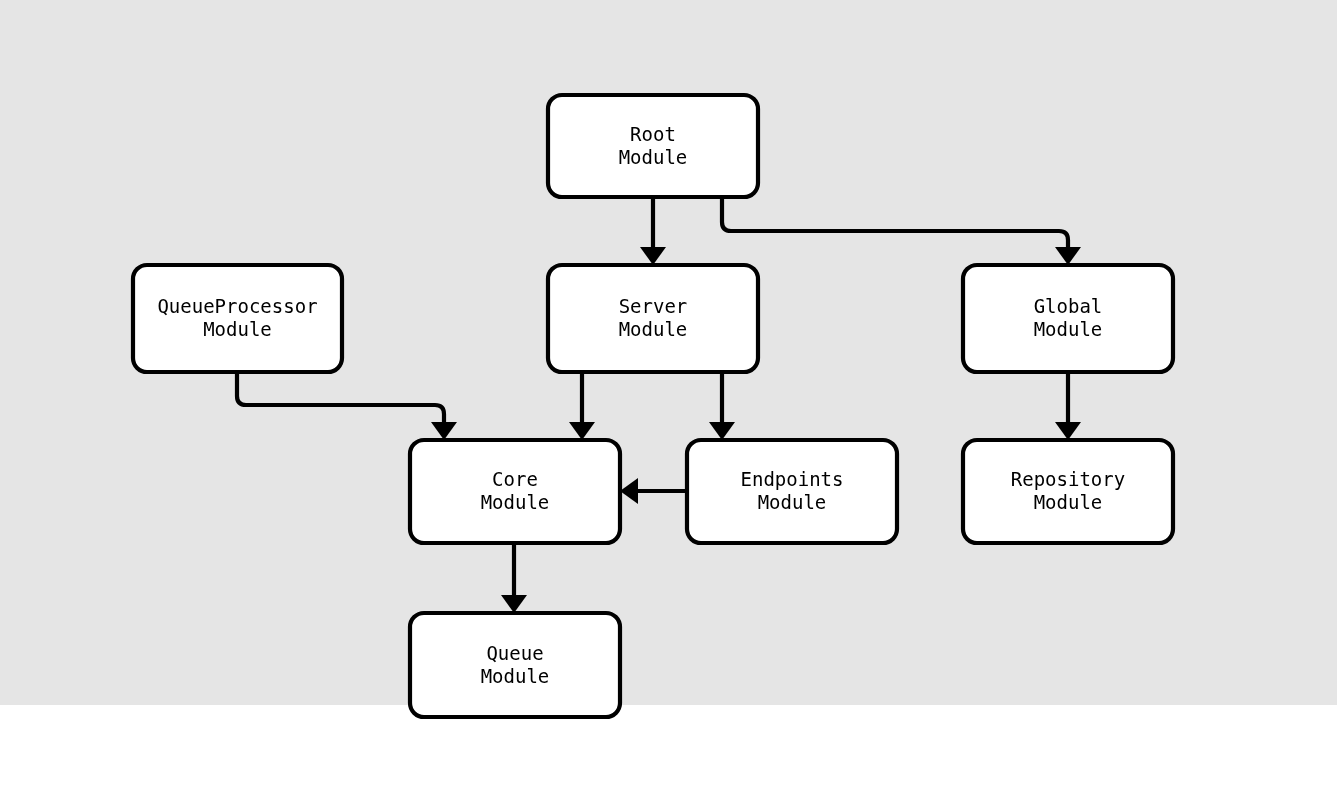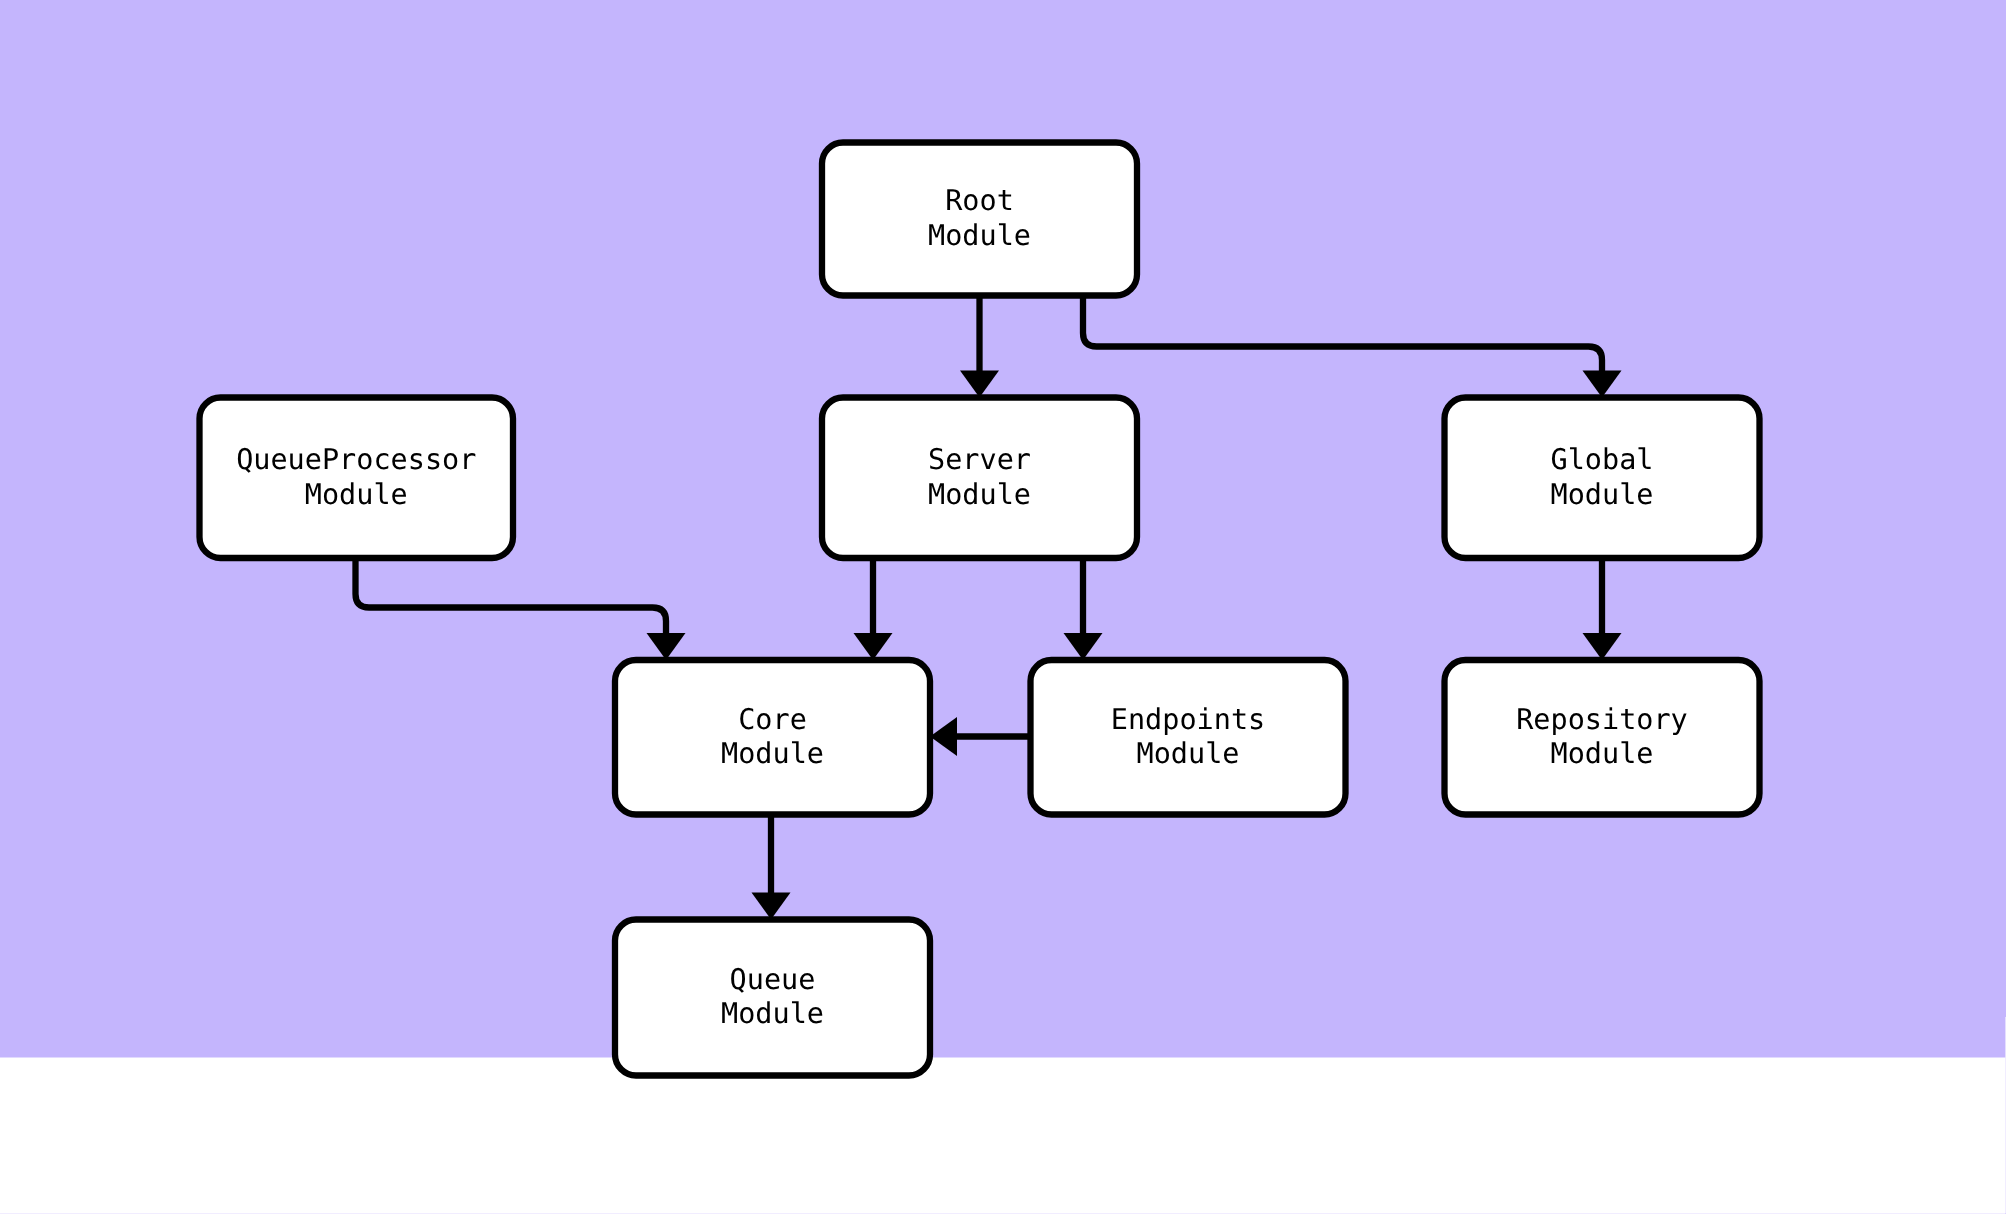--- a/index.html
+++ b/index.html
@@ -10,21 +10,21 @@
   body {
     width: 1337px;
     height: 809px;
     font-family: "DejaVu Sans Mono", "Liberation Mono", monospace;
     overflow: hidden;
   }
   #diagram-root {
     position: relative;
     width: 1337px;
     height: 705px;
-    background: #c4b5fd;
+    background: #e5e5e5;
   }
   svg#graph {
     display: block;
     width: 1337px;
     height: 809px;
   }
   .node-box {
     fill: #ffffff;
     stroke: #000000;
     stroke-width: 4.2;

